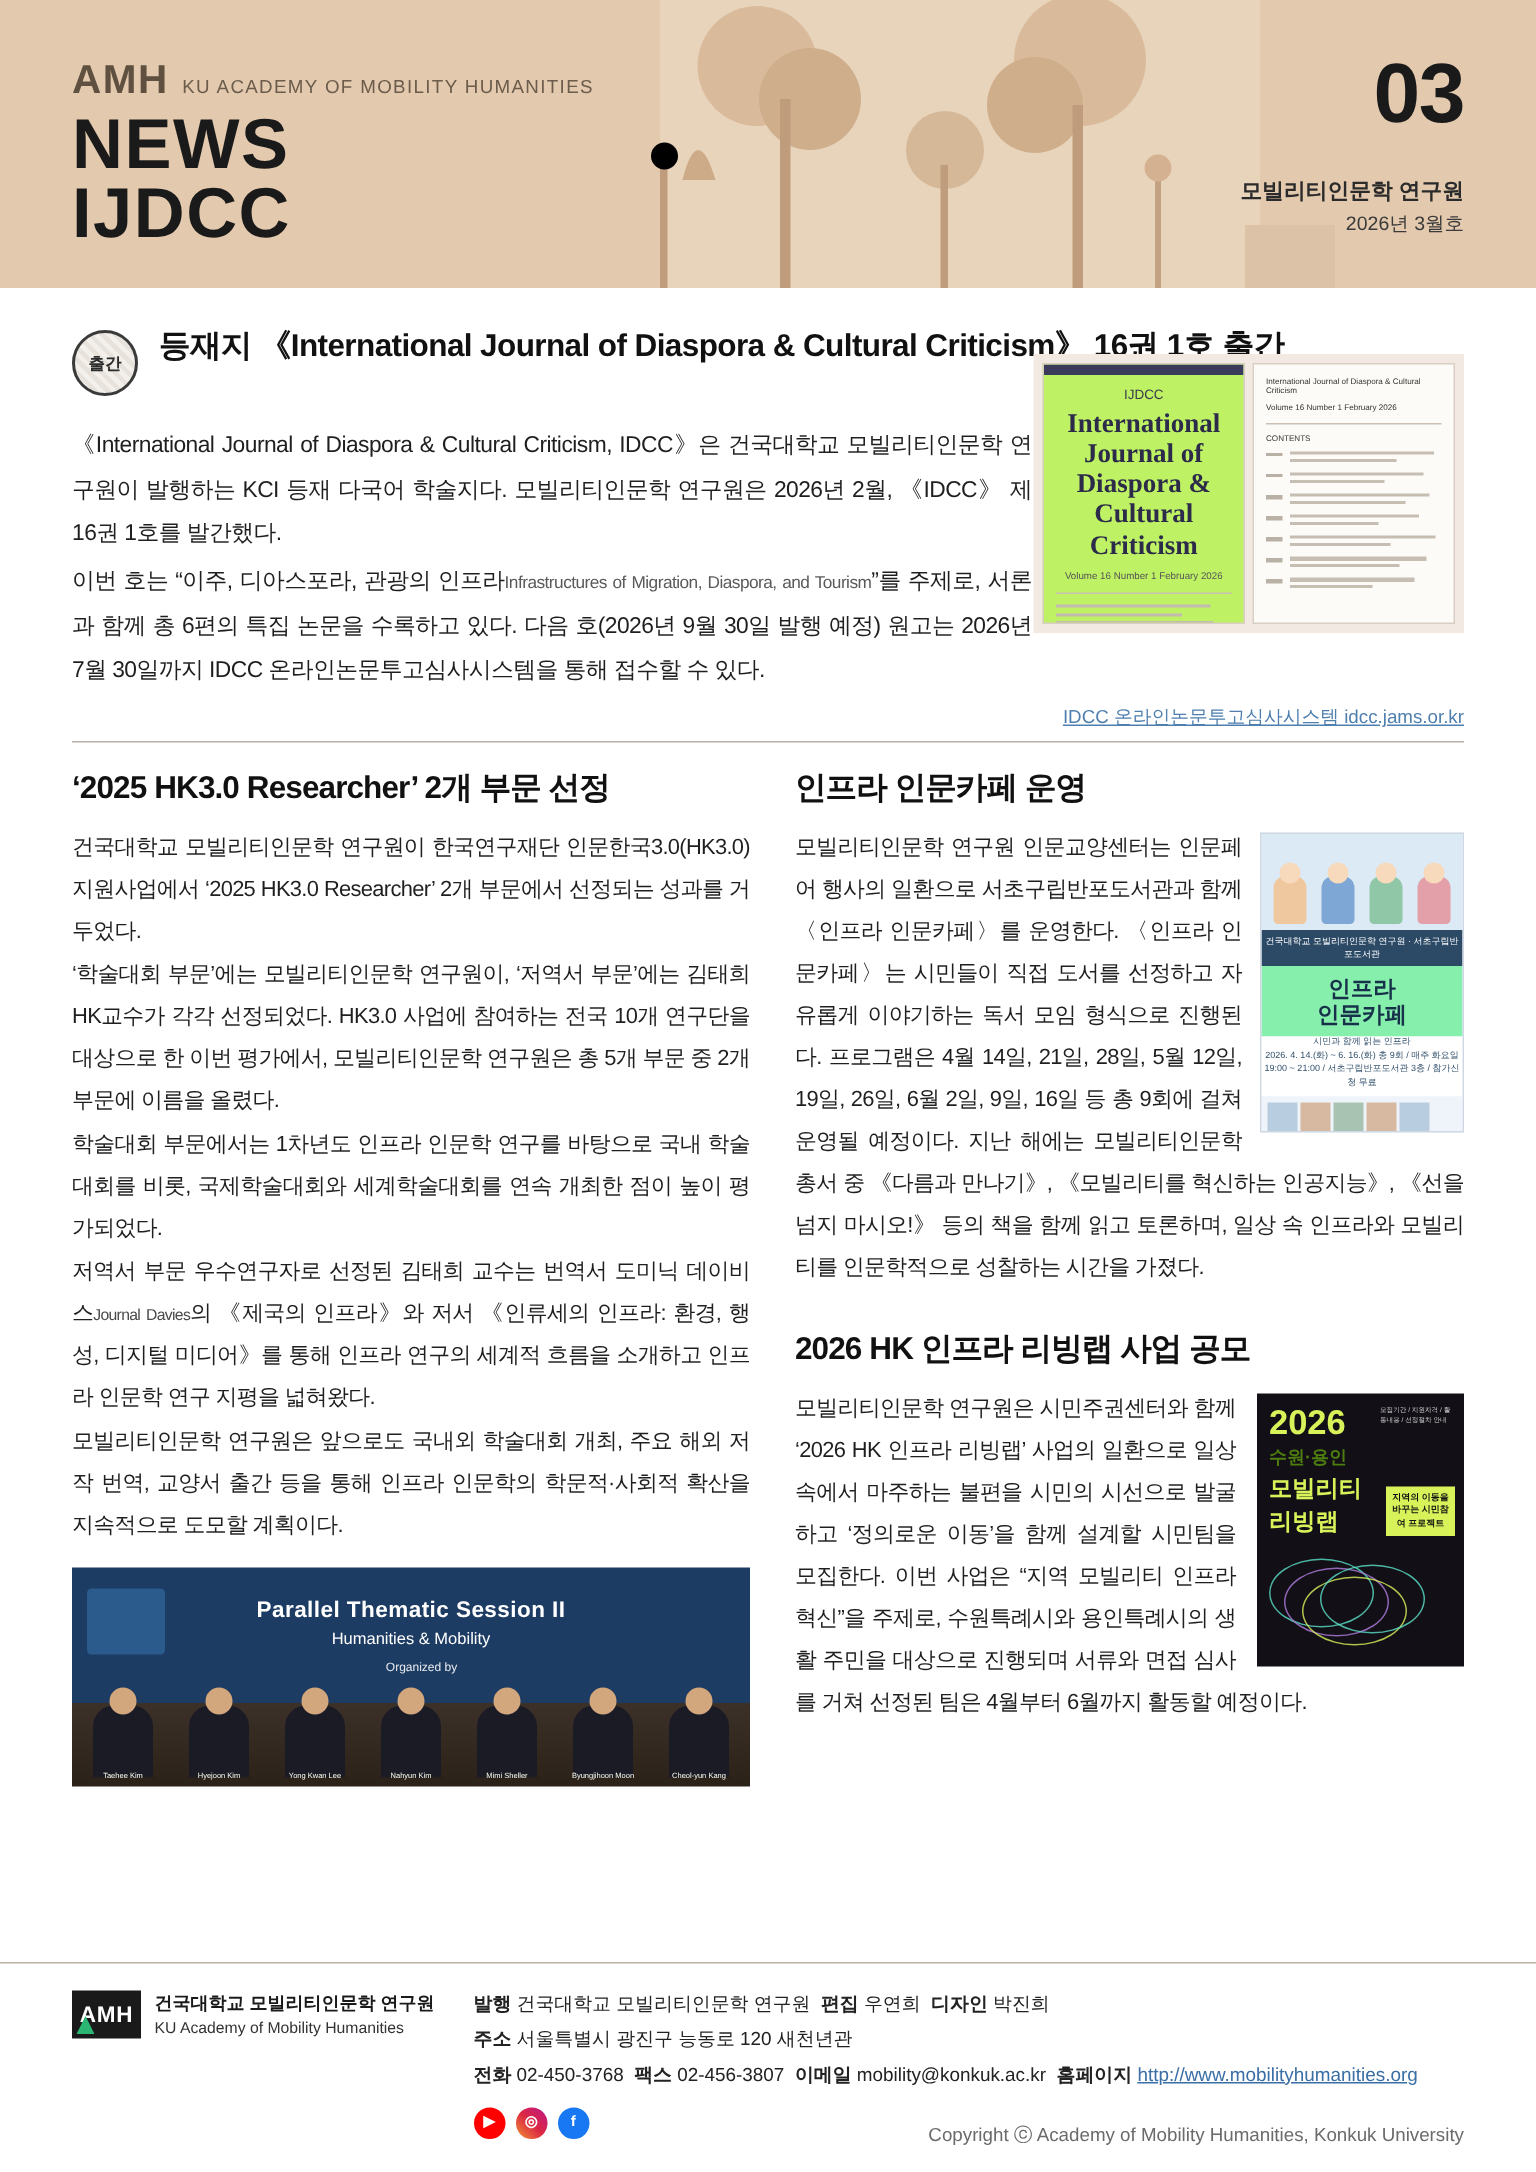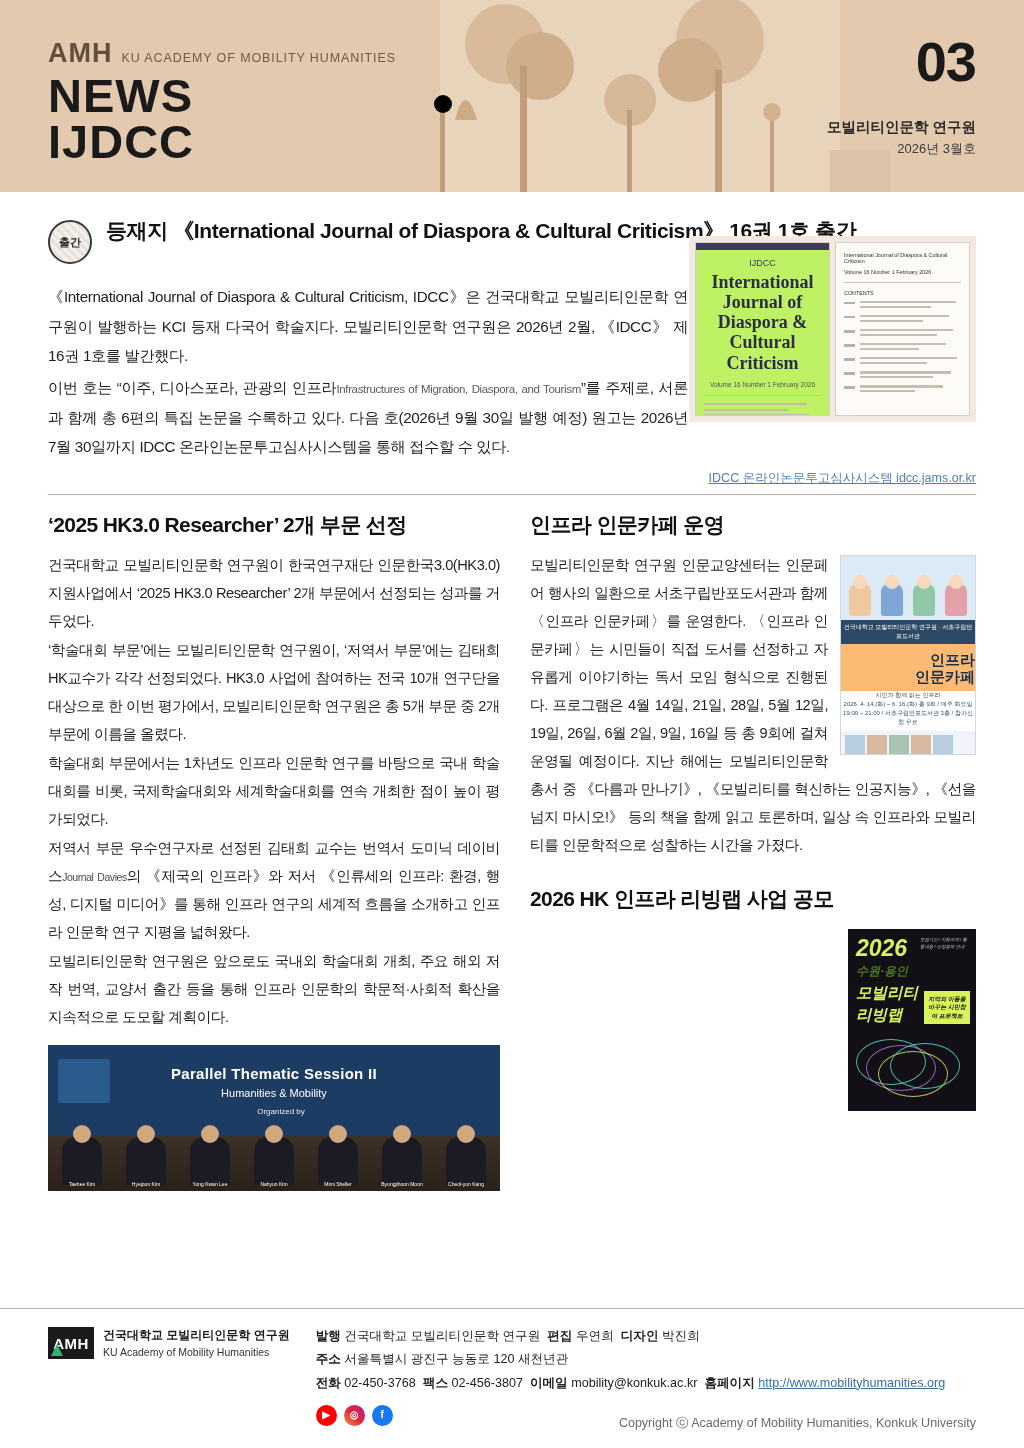--- a/index.html
+++ b/index.html
@@ -282,23 +282,23 @@
   .pc-person.c { background: #8fc7a7; }
   .pc-person.d { background: #e3a0a8; }
   .pc-band {
     background: #2c4a66;
     color: #fff;
     text-align: center;
     padding: 3px 0;
     font-size: 6px;
   }
   .pc-title {
-    text-align: right;
+    text-align: center;
     padding: 7px 0 6px;
-    background: #fdba74;
+    background: #86efac;
   }
   .pc-title .l1 {
     font-size: 15px;
     font-weight: bold;
     color: #17314a;
     line-height: 1.15;
   }
   .pc-meta {
     text-align: center;
     font-size: 6px;
@@ -318,28 +318,27 @@
     width: 20px;
     height: 26px;
     background: #b9cde0;
     display: block;
   }
   .pc-books span:nth-child(2n) { background: #d6b9a0; }
   .pc-books span:nth-child(3n) { background: #a9c3b2; }
 
   .poster-living {
     float: right;
-    width: 128px;
+    width: 138px;
     height: 182px;
     margin: 4px 0 8px 14px;
     background: #121016;
     position: relative;
     overflow: hidden;
     color: #fff;
-    font-style: italic;
   }
   .pl-year {
     font-size: 23px;
     font-weight: bold;
     color: #d8f35a;
     padding: 8px 0 0 8px;
     line-height: 1;
   }
   .pl-sub {
     font-size: 12px;
@@ -752,20 +751,23 @@
           <div class="pl-note">모집기간 / 지원자격 / 활동내용 / 선정절차 안내</div>
           <div class="pl-badge">지역의 이동을 바꾸는 시민참여 프로젝트</div>
           <div class="pl-rings">
             <i style="left:0;top:0;width:70px;height:46px;"></i>
             <i style="left:10px;top:6px;width:70px;height:46px;border-color:#b07ce0;"></i>
             <i style="left:22px;top:12px;width:70px;height:46px;border-color:#d8f35a;"></i>
             <i style="left:34px;top:4px;width:70px;height:46px;border-color:#5be0c8;"></i>
           </div>
         </div>
 
+        <div class="body-text">
+          <p>모빌리티인문학 연구원은 시민주권센터와 함께 ‘2026 HK 인프라 리빙랩’ 사업의 일환으로 일상 속에서 마주하는 불편을 시민의 시선으로 발굴하고 ‘정의로운 이동’을 함께 설계할 시민팀을 모집한다. 이번 사업은 “지역 모빌리티 인프라 혁신”을 주제로, 수원특례시와 용인특례시의 생활 주민을 대상으로 진행되며 서류와 면접 심사를 거쳐 선정된 팀은 4월부터 6월까지 활동할 예정이다.</p>
+        </div>
 
       </div>
     </div>
   </div>
 
   <div class="footer">
     <div class="f-logo">
       <div class="f-mark">AMH</div>
       <div class="f-names">
         <div class="n1">건국대학교 모빌리티인문학 연구원</div>

